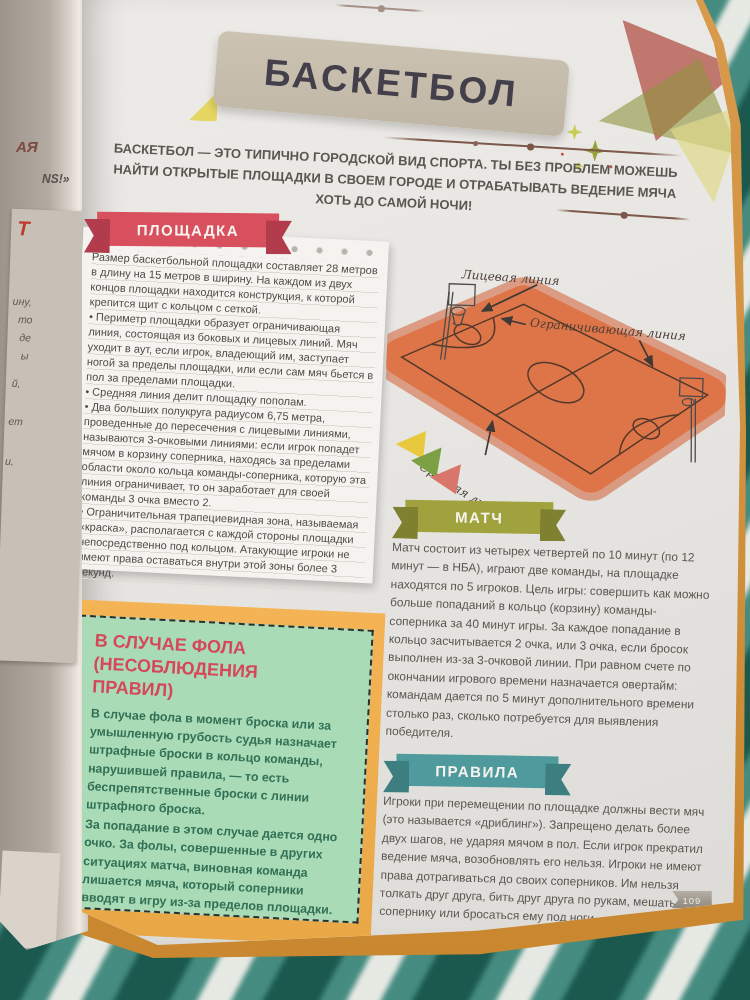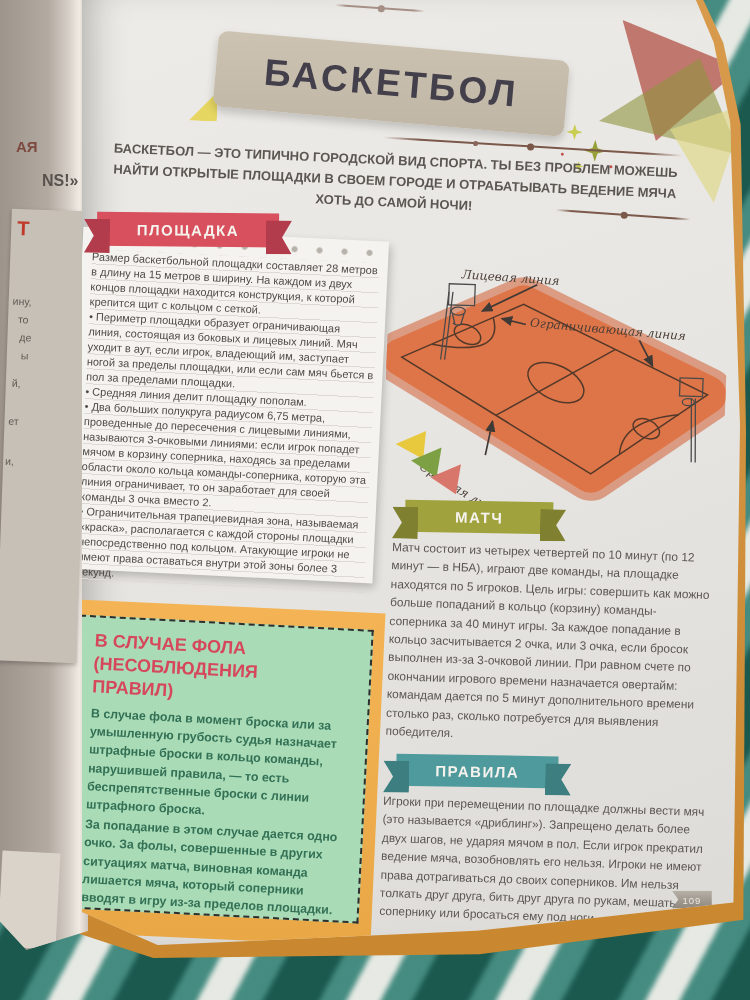--- a/index.html
+++ b/index.html
@@ -18,21 +18,21 @@
       #2e7c71;
     filter:blur(2.5px);}
 
   
   .book-edge{left:80px;top:0;width:666px;height:958px;background:linear-gradient(180deg,#d89a4c,#c9872f);
     clip-path:polygon(0 0,93.6% 0,96.6% 4.5%,99.2% 13%,100% 45%,99.6% 96%,60% 99.6%,11% 100%,0 97.5%);
     filter:drop-shadow(0 14px 16px rgba(0,0,0,.55));}
   .prev-page{left:0;top:0;width:88px;height:950px;
     background:linear-gradient(90deg,#9d948b 0%,#ab a298 40%,#b3aaa1 55%,#d6cfc7 78%,#f0eae3 90%,#cfc7bf 100%);
     background:linear-gradient(90deg,#9d948b 0%,#b3aaa1 55%,#d6cfc7 78%,#f0eae3 90%,#cfc7bf 100%);
-    clip-path:polygon(0 0,100% 0,100% 98%,30% 100%,0 97%);}
+    clip-path:polygon(0 0,100% 0,100% 98%,30% 100%,0 97%);font-style:italic;}
   .prev-card{left:4px;top:210px;width:80px;height:452px;background:#c7c0b6;transform:rotate(2deg);
     box-shadow:0 2px 4px rgba(0,0,0,.25);}
   .prev-card2{left:0;top:852px;width:58px;height:96px;background:#d9d3c9;transform:rotate(3deg);}
   .frag{position:absolute;color:#5f5a55;font-size:10.5px;font-weight:bold;}
   .page{left:82px;top:0;width:658px;height:945px;
     background:linear-gradient(160deg,#edebe7 0%,#e8e6e2 45%,#dddbd7 100%);
     clip-path:polygon(0 0,93.3% 0,96% 4.5%,98.5% 13%,100% 45%,99% 95.5%,60% 98.5%,11.5% 100%,0 96.5%);
     box-shadow:inset 28px 0 38px -22px rgba(0,0,0,.28);}
   .content{position:absolute;inset:0;transform:rotate(2deg);transform-origin:320px 90px;}
 
@@ -89,21 +89,21 @@
 <body>
 
 <div class="stage">
 
   <div class="blanket"></div>
 
   <div class="abs book-edge"></div>
 
   <div class="abs prev-page">
     <div class="frag" style="left:16px;top:138px;font-size:15px;color:#7c4a40;">АЯ</div>
-    <div class="frag" style="left:10px;top:172px;font-size:16px;color:#57524d;padding-left:32px;">NS!»</div>
+    <div class="frag" style="left:10px;top:172px;font-size:12px;color:#57524d;padding-left:32px;">NS!»</div>
     <div class="abs prev-card">
       <div class="frag" style="left:6px;top:8px;font-size:20px;color:#c0392b;">Т</div>
       <div class="frag" style="left:4px;top:86px;font-weight:normal;">ину,</div>
       <div class="frag" style="left:10px;top:104px;font-weight:normal;">то</div>
       <div class="frag" style="left:12px;top:122px;font-weight:normal;">де</div>
       <div class="frag" style="left:14px;top:140px;font-weight:normal;">ы</div>
       <div class="frag" style="left:6px;top:168px;font-weight:normal;">й,</div>
       <div class="frag" style="left:4px;top:206px;font-weight:normal;">ет</div>
       <div class="frag" style="left:2px;top:246px;font-weight:normal;">и,</div>
     </div>

